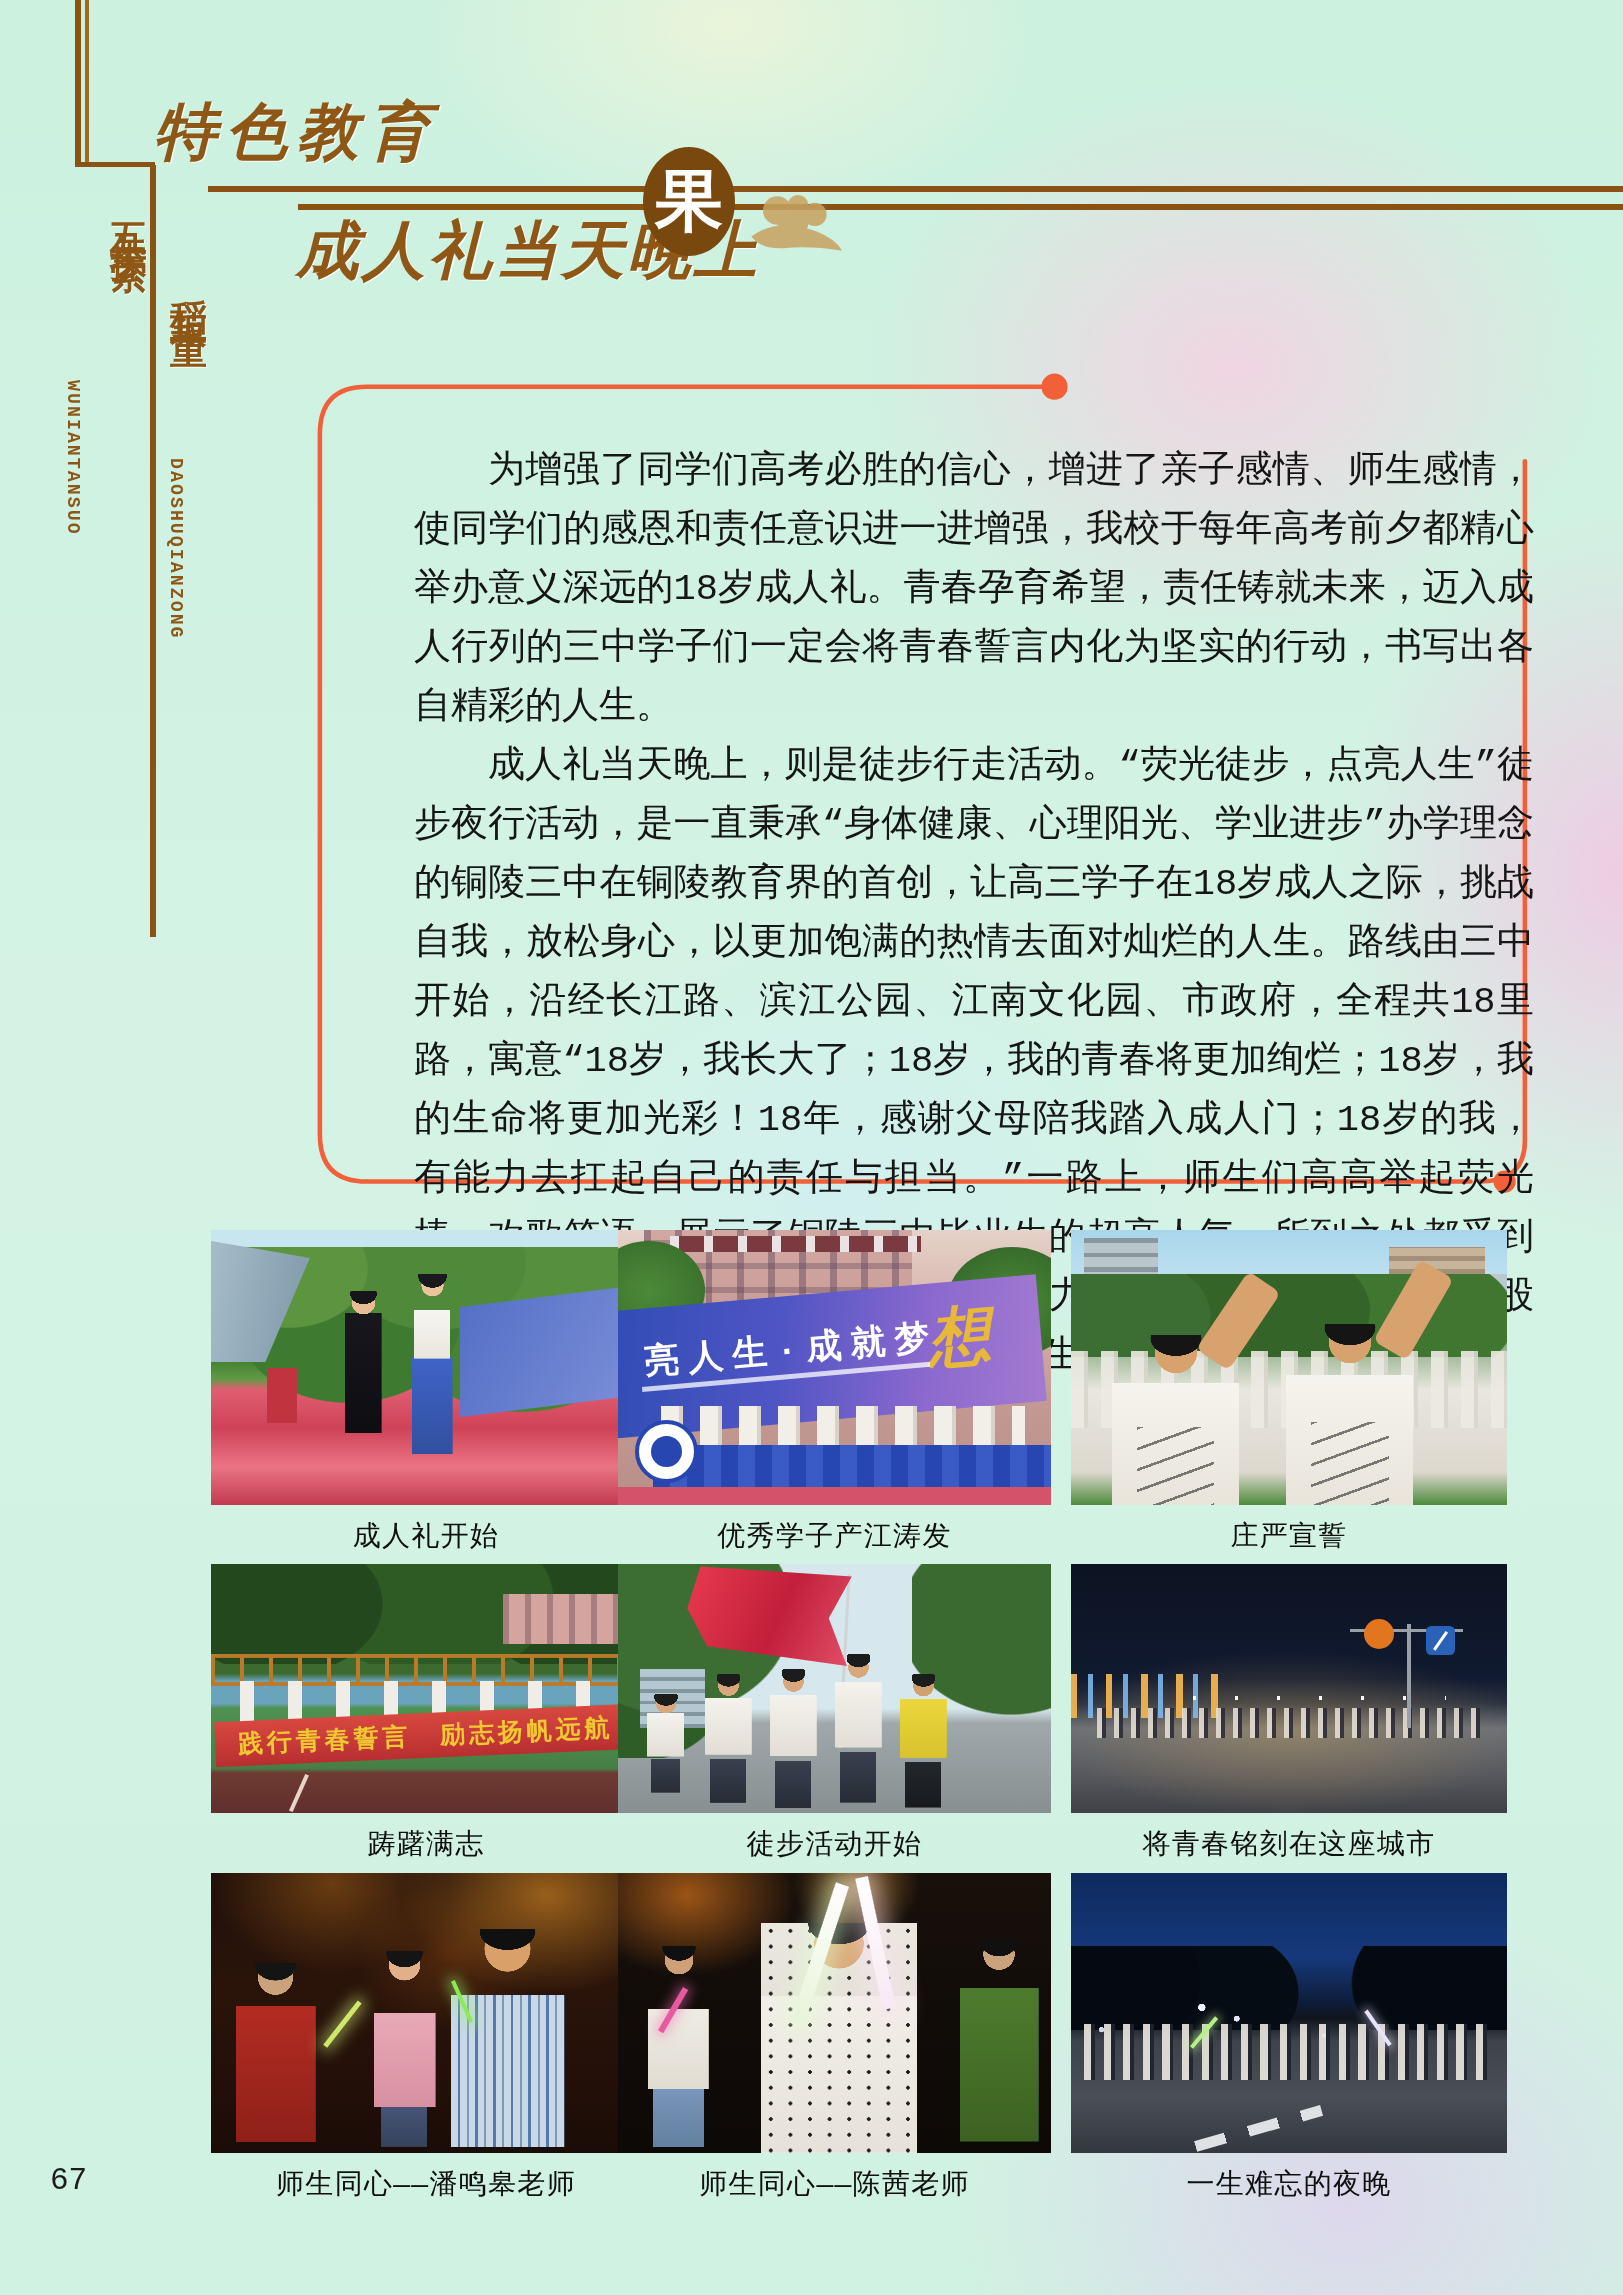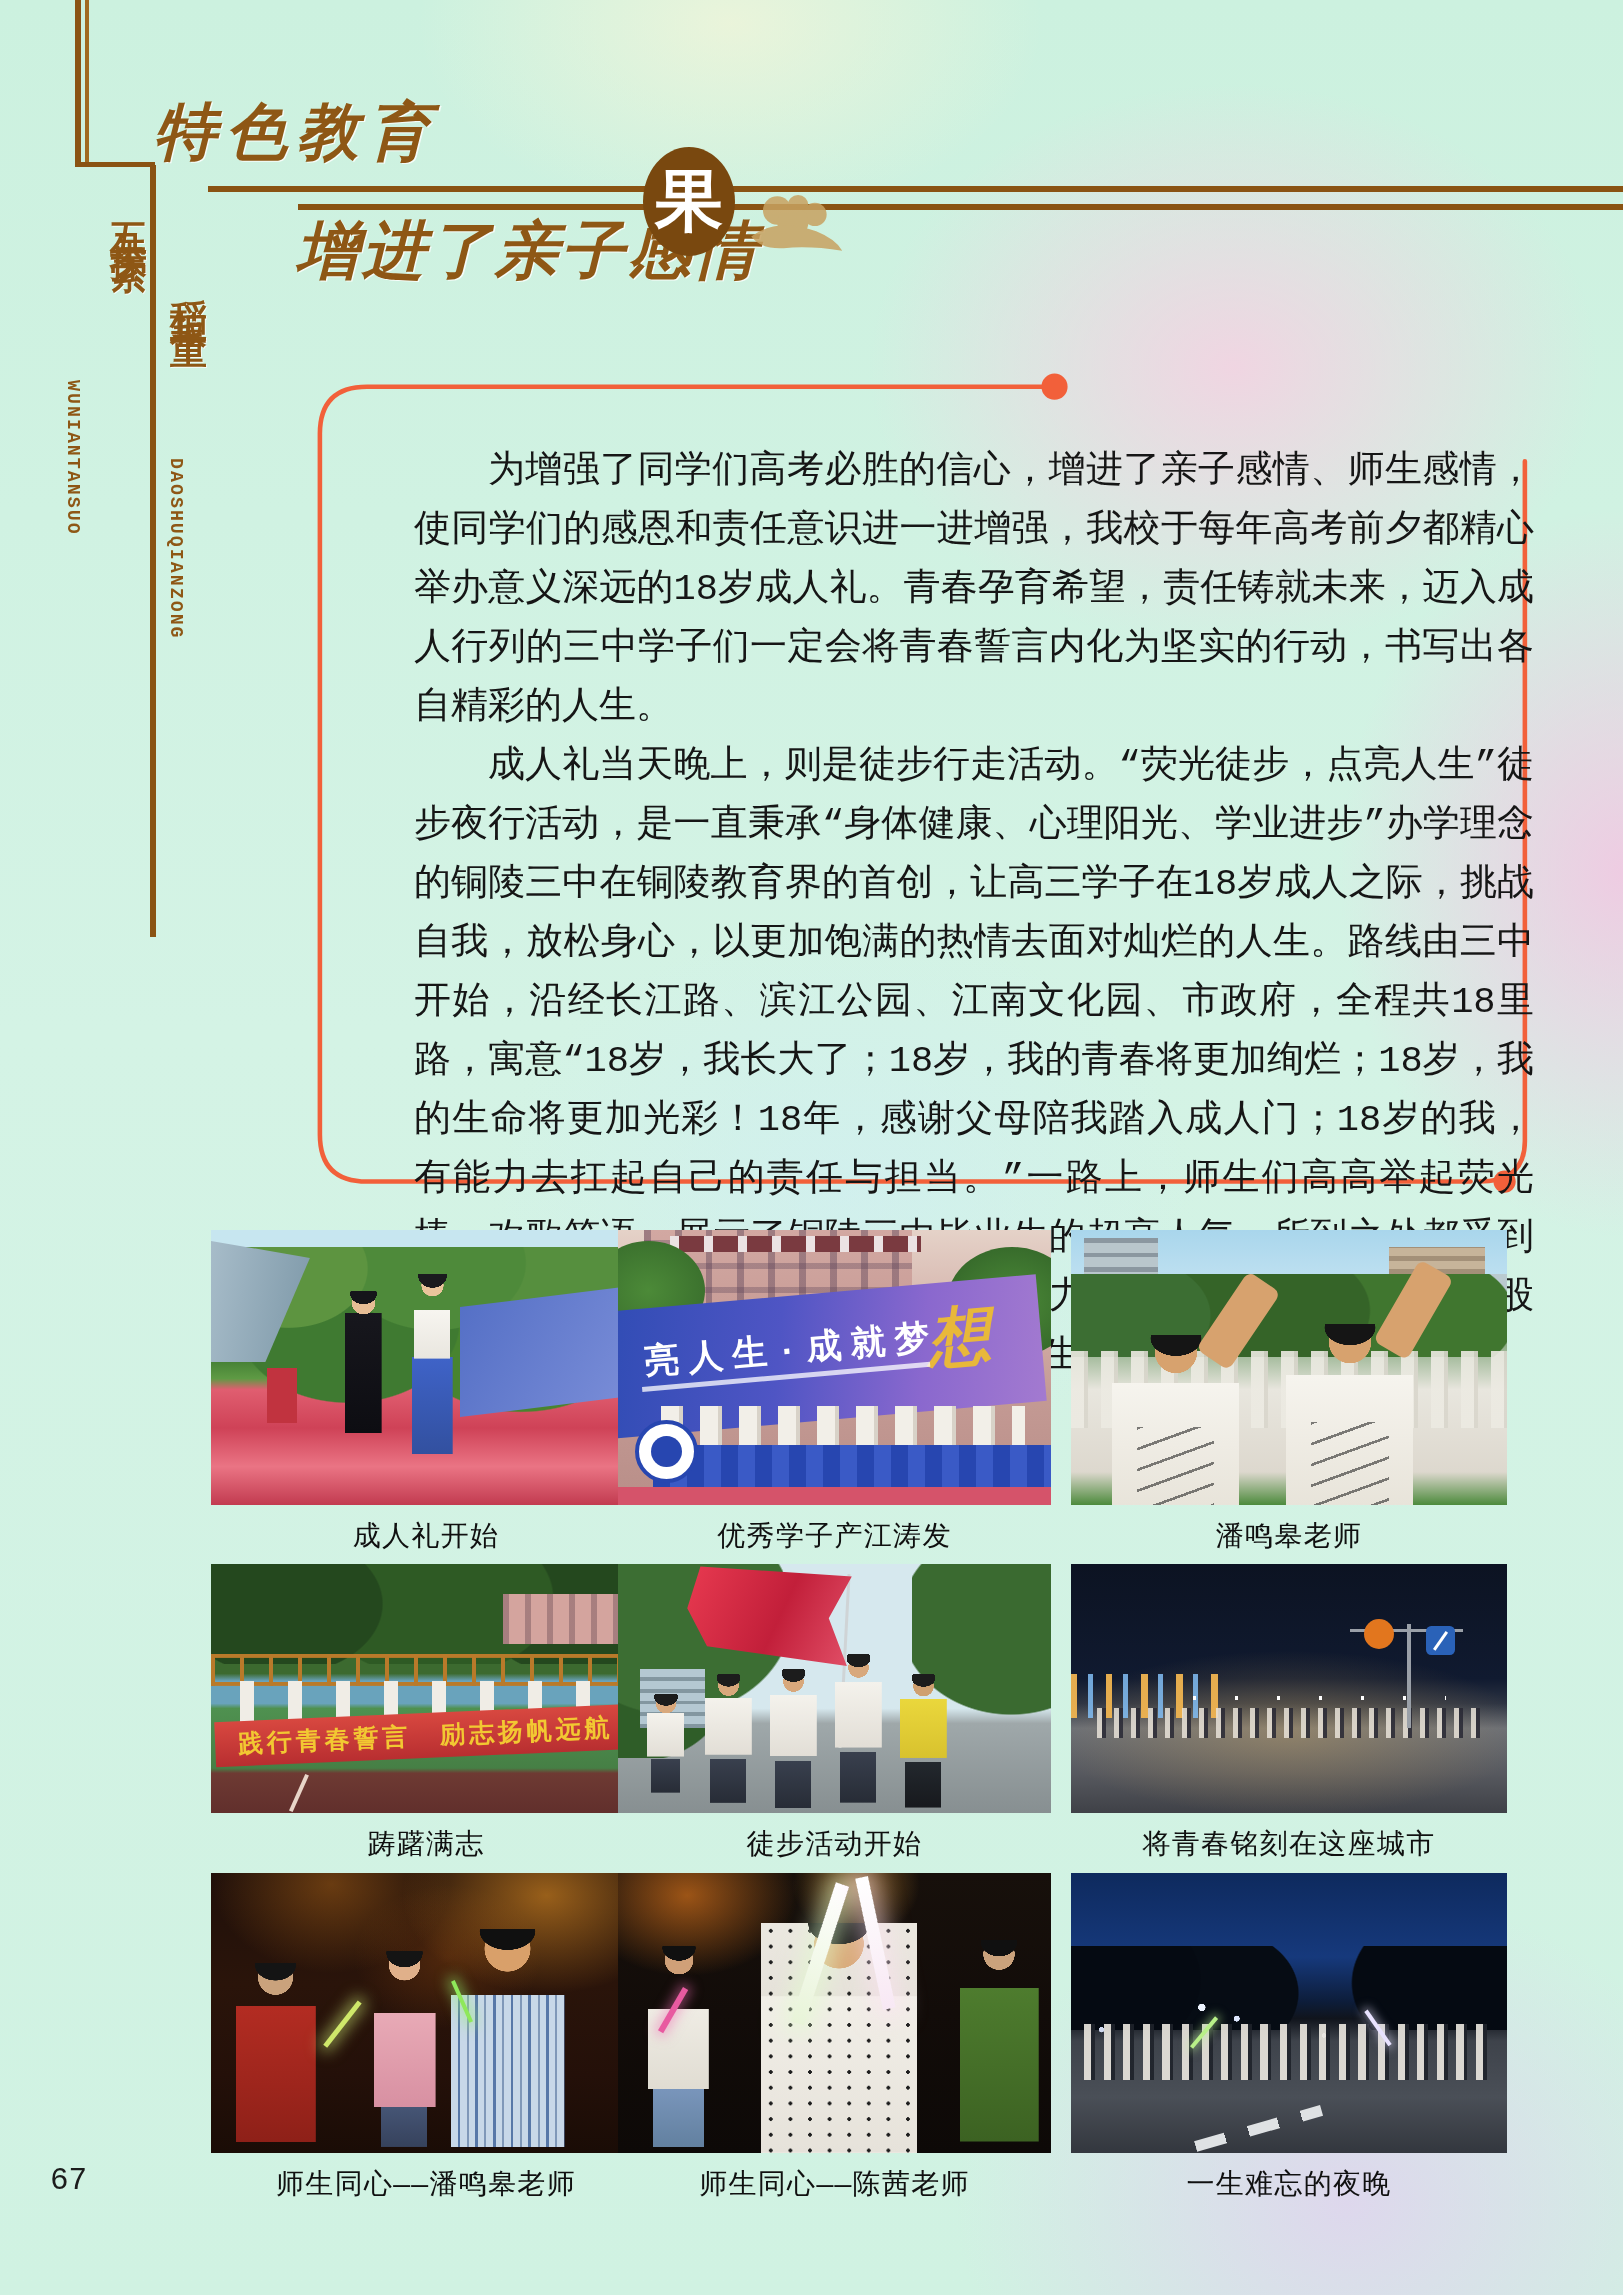--- a/index.html
+++ b/index.html
@@ -298,21 +298,21 @@
 <div class="page">
 
   <div class="abs frame-v1"></div>
   <div class="abs frame-v2"></div>
   <div class="abs frame-h"></div>
   <div class="abs frame-v3"></div>
 
   <div class="abs hdr-top">特色教育</div>
   <div class="abs hdr-line1"></div>
   <div class="abs hdr-line2"></div>
-  <div class="abs hdr-bottom">增进了亲子感情</div>
+  <div class="abs hdr-bottom">成人礼当天晚上</div>
   <div class="abs hdr-circle">
     <span>果</span>
   </div>
   <svg class="abs hdr-cloud" width="111" height="65" viewBox="0 0 170 100">
     <g fill="#c8a261">
       <circle cx="60" cy="30" r="22"></circle>
         <circle cx="92" cy="22" r="16"></circle>
       <circle cx="118" cy="36" r="18"></circle>
         <circle cx="84" cy="48" r="24"></circle>
       <path d="M20 70 Q60 40 120 62 Q150 74 160 92 Q110 84 70 88 Q35 90 20 70Z"></path>
@@ -370,21 +370,21 @@
     <div class="ph p3">
       <div class="p3-bldg1"></div>
       <div class="p3-bldg2"></div>
       <div class="p3-trees"></div>
       <div class="p3-crowd"></div>
       <div class="p3-s1 stu"></div>
       <div class="p3-s2 stu"></div>
       <div class="arm p3-a1"></div>
       <div class="arm p3-a2"></div>
     </div>
-    <figcaption class="cap">潘鸣皋老师</figcaption>
+    <figcaption class="cap">庄严宣誓</figcaption>
   </figure>
 
   <figure class="r2 c1">
     <div class="ph p4">
       <div class="p4-trees"></div>
       <div class="p4-bldg"></div>
       <div class="p4-rail"></div>
       <div class="p4-students"></div>
       <div class="p4-banner">
         <span>践行青春誓言　励志扬帆远航</span>

